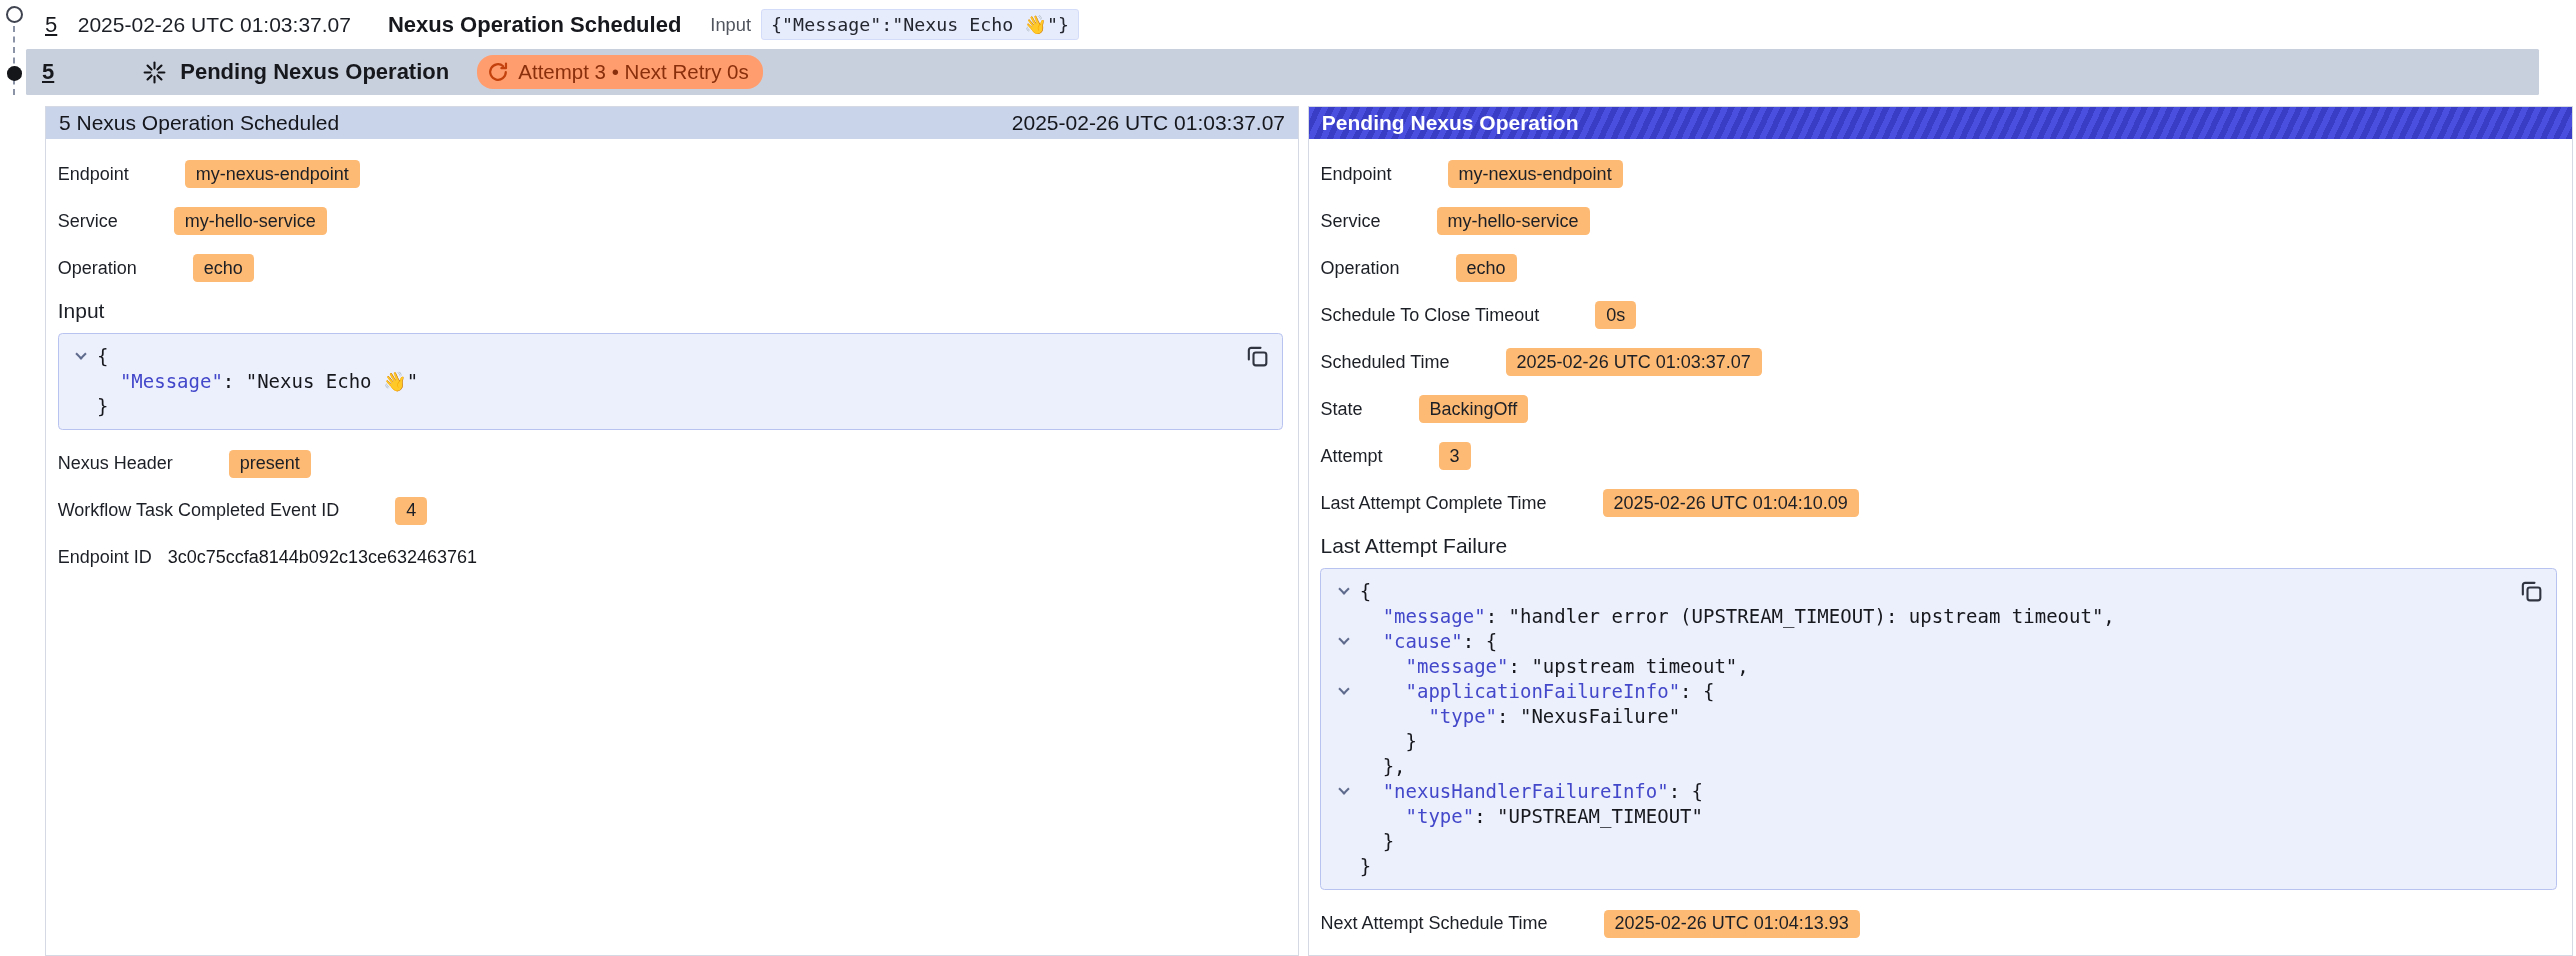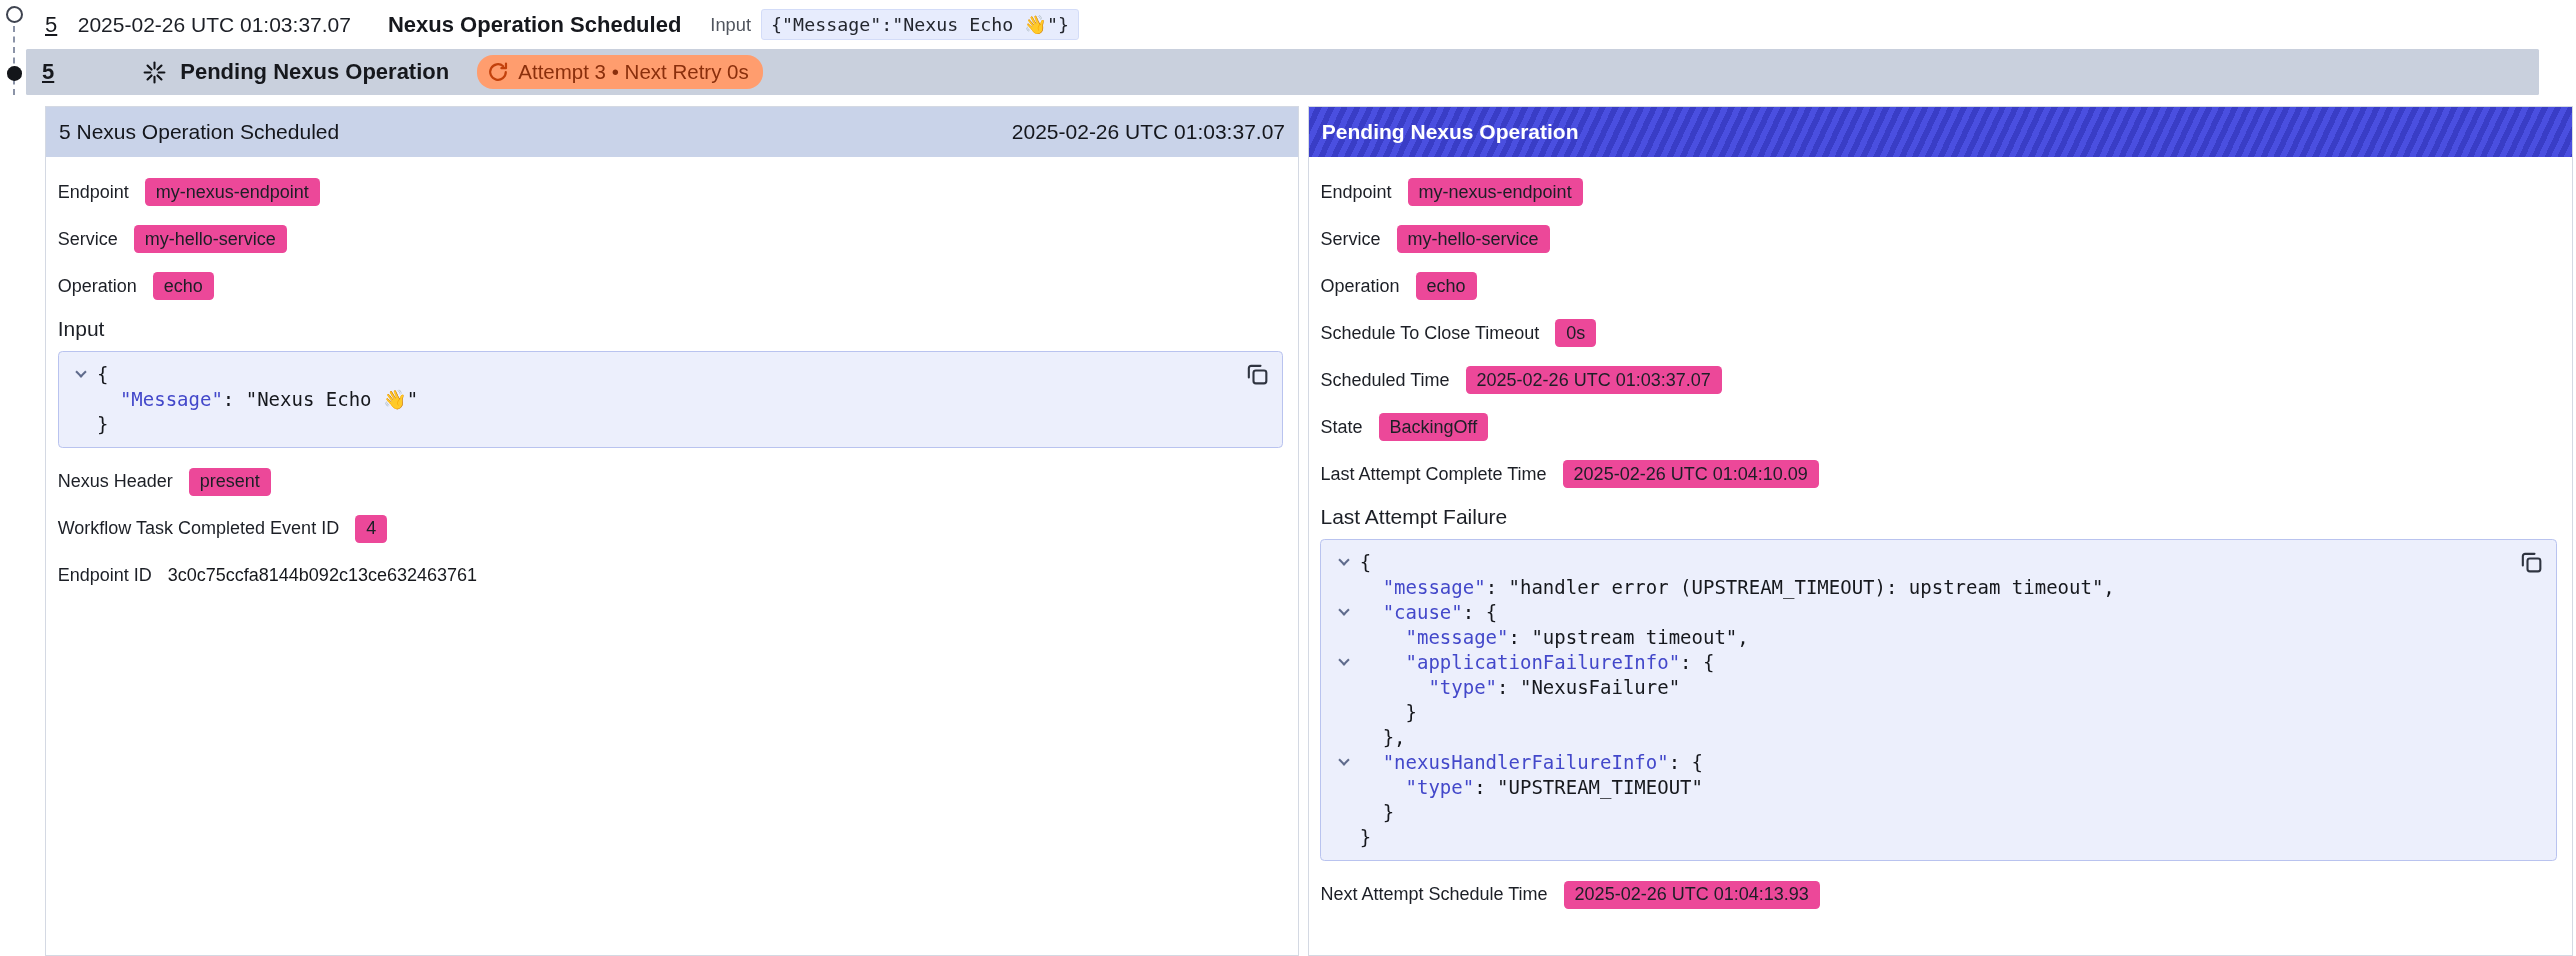--- a/index.html
+++ b/index.html
@@ -34,30 +34,30 @@
   .retry-badge { margin-left:28px; display:flex; align-items:center; gap:8.8px;
                  background:#ff9d6e; color:#8a2f0c; font-size:20.5px; font-weight:500;
                  padding:5.1px 14.6px 5.1px 10.3px; border-radius:16px; }
   .retry-badge svg { width:22px; height:22px; color:#c2410c; }
 
   
   .panels { display:flex; gap:8.8px; margin:11px 0 0 19px; }
   .panel { height:850px; background:#fff; border:0.7px solid #d4d9e3; overflow:hidden; }
   .panel.left  { width:1254px; }
   .panel.right { width:1265px; }
-  .panel-header { height:50px; display:flex; align-items:center; padding:0 13px; font-size:21px; }
+  .panel-header { height:32px; display:flex; align-items:center; padding:0 13px; font-size:21px; }
   .panel.left  .panel-header { background:#c9d3e9; justify-content:space-between; font-weight:500; color:#14161c; }
   .panel.left  .panel-header .hdr-ts { font-weight:400; }
   .panel.right .panel-header { color:#ffffff; font-weight:700;
       background:repeating-linear-gradient(115deg, #4a4fe0 0 5.9px, #393dc6 5.9px 11.7px); }
 
   .panel-body { padding:11.7px 14.6px 0 11.7px; }
   .field-row { display:flex; align-items:center; height:47px; font-size:18px; }
   .field-label { margin-right:16px; color:#1c1f26; }
-  .chip { background:#ec4899; border-radius:4.4px; padding:3.7px 11px; color:#1c1f26; }
+  .chip { background:#fdba74; border-radius:4.4px; padding:3.7px 11px; color:#1c1f26;margin-left:40px; }
   .link-value { color:#16181d; cursor:pointer; }
   .section-label { font-size:21px; height:38px; display:flex; align-items:center; color:#1c1f26; }
 
   
   .code-block { position:relative; background:#eceffc; border:0.7px solid #b9c3ef; border-radius:4.4px;
                 padding:10.3px 59px 10.3px 7.3px; font-family:"DejaVu Sans Mono", monospace;
                 font-size:19px; line-height:25px; color:#16181d; margin:2.9px 0 10.3px 0; }
   .code-line { display:flex; white-space:pre; }
   .gutter { width:31px; flex:none; display:flex; justify-content:center; align-items:flex-start; }
   .chev { width:8px; height:8px; border-right:2.2px solid #5f6b8c; border-bottom:2.2px solid #5f6b8c;
@@ -193,20 +193,24 @@
           </div>
           <div class="field-row">
             <span class="field-label">Scheduled Time</span>
             <span class="chip">2025-02-26 UTC 01:03:37.07</span>
           </div>
           <div class="field-row">
             <span class="field-label">State</span>
             <span class="chip">BackingOff</span>
           </div>
           <div class="field-row">
+            <span class="field-label">Attempt</span>
+            <span class="chip">3</span>
+          </div>
+          <div class="field-row">
             <span class="field-label">Last Attempt Complete Time</span>
             <span class="chip">2025-02-26 UTC 01:04:10.09</span>
           </div>
 
           <div class="section-label">Last Attempt Failure</div>
 
           <div class="code-block">
             <div class="code-line">
               <span class="gutter"><span class="chev"></span></span>
               <span class="tok-p">{</span>

